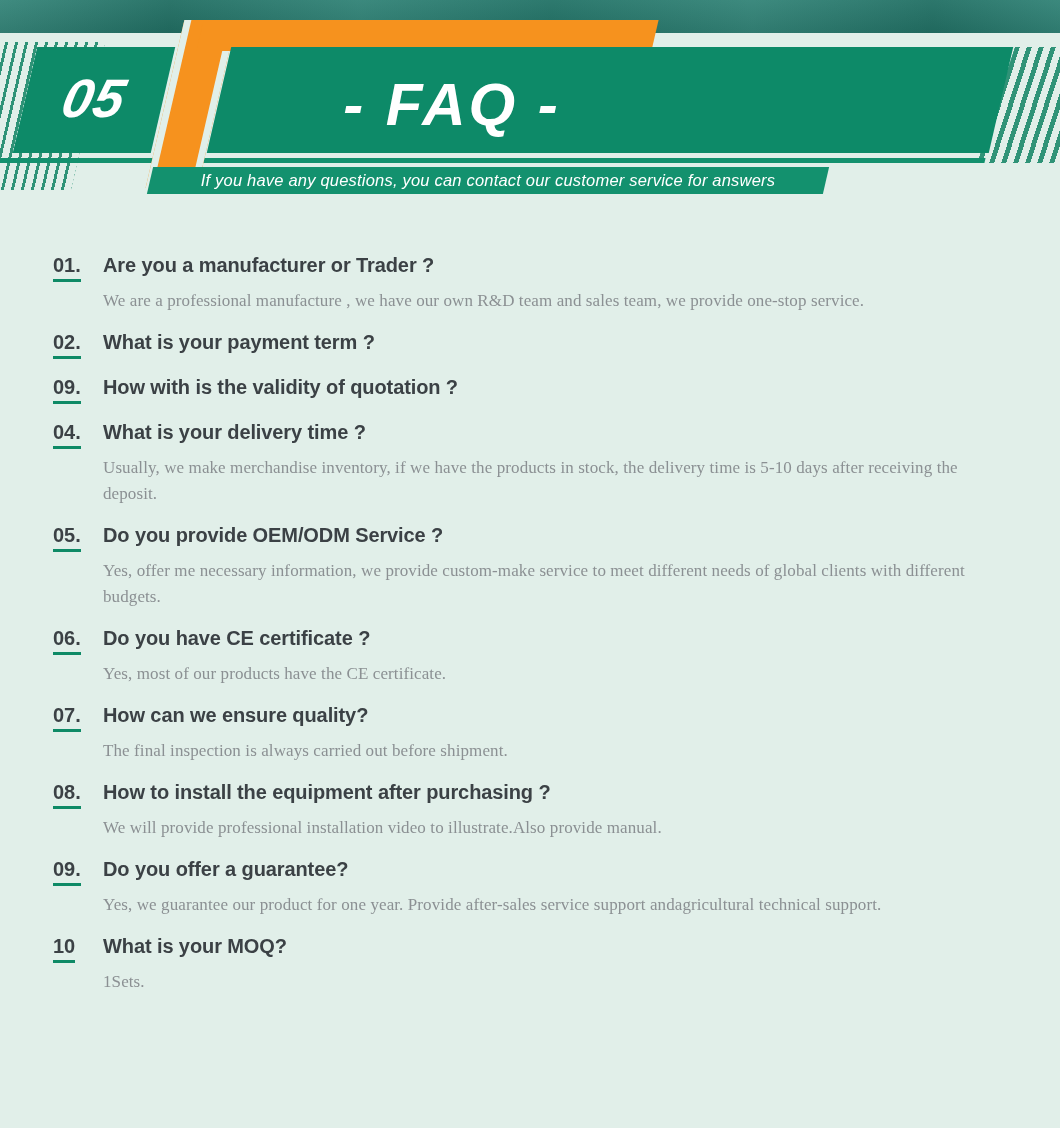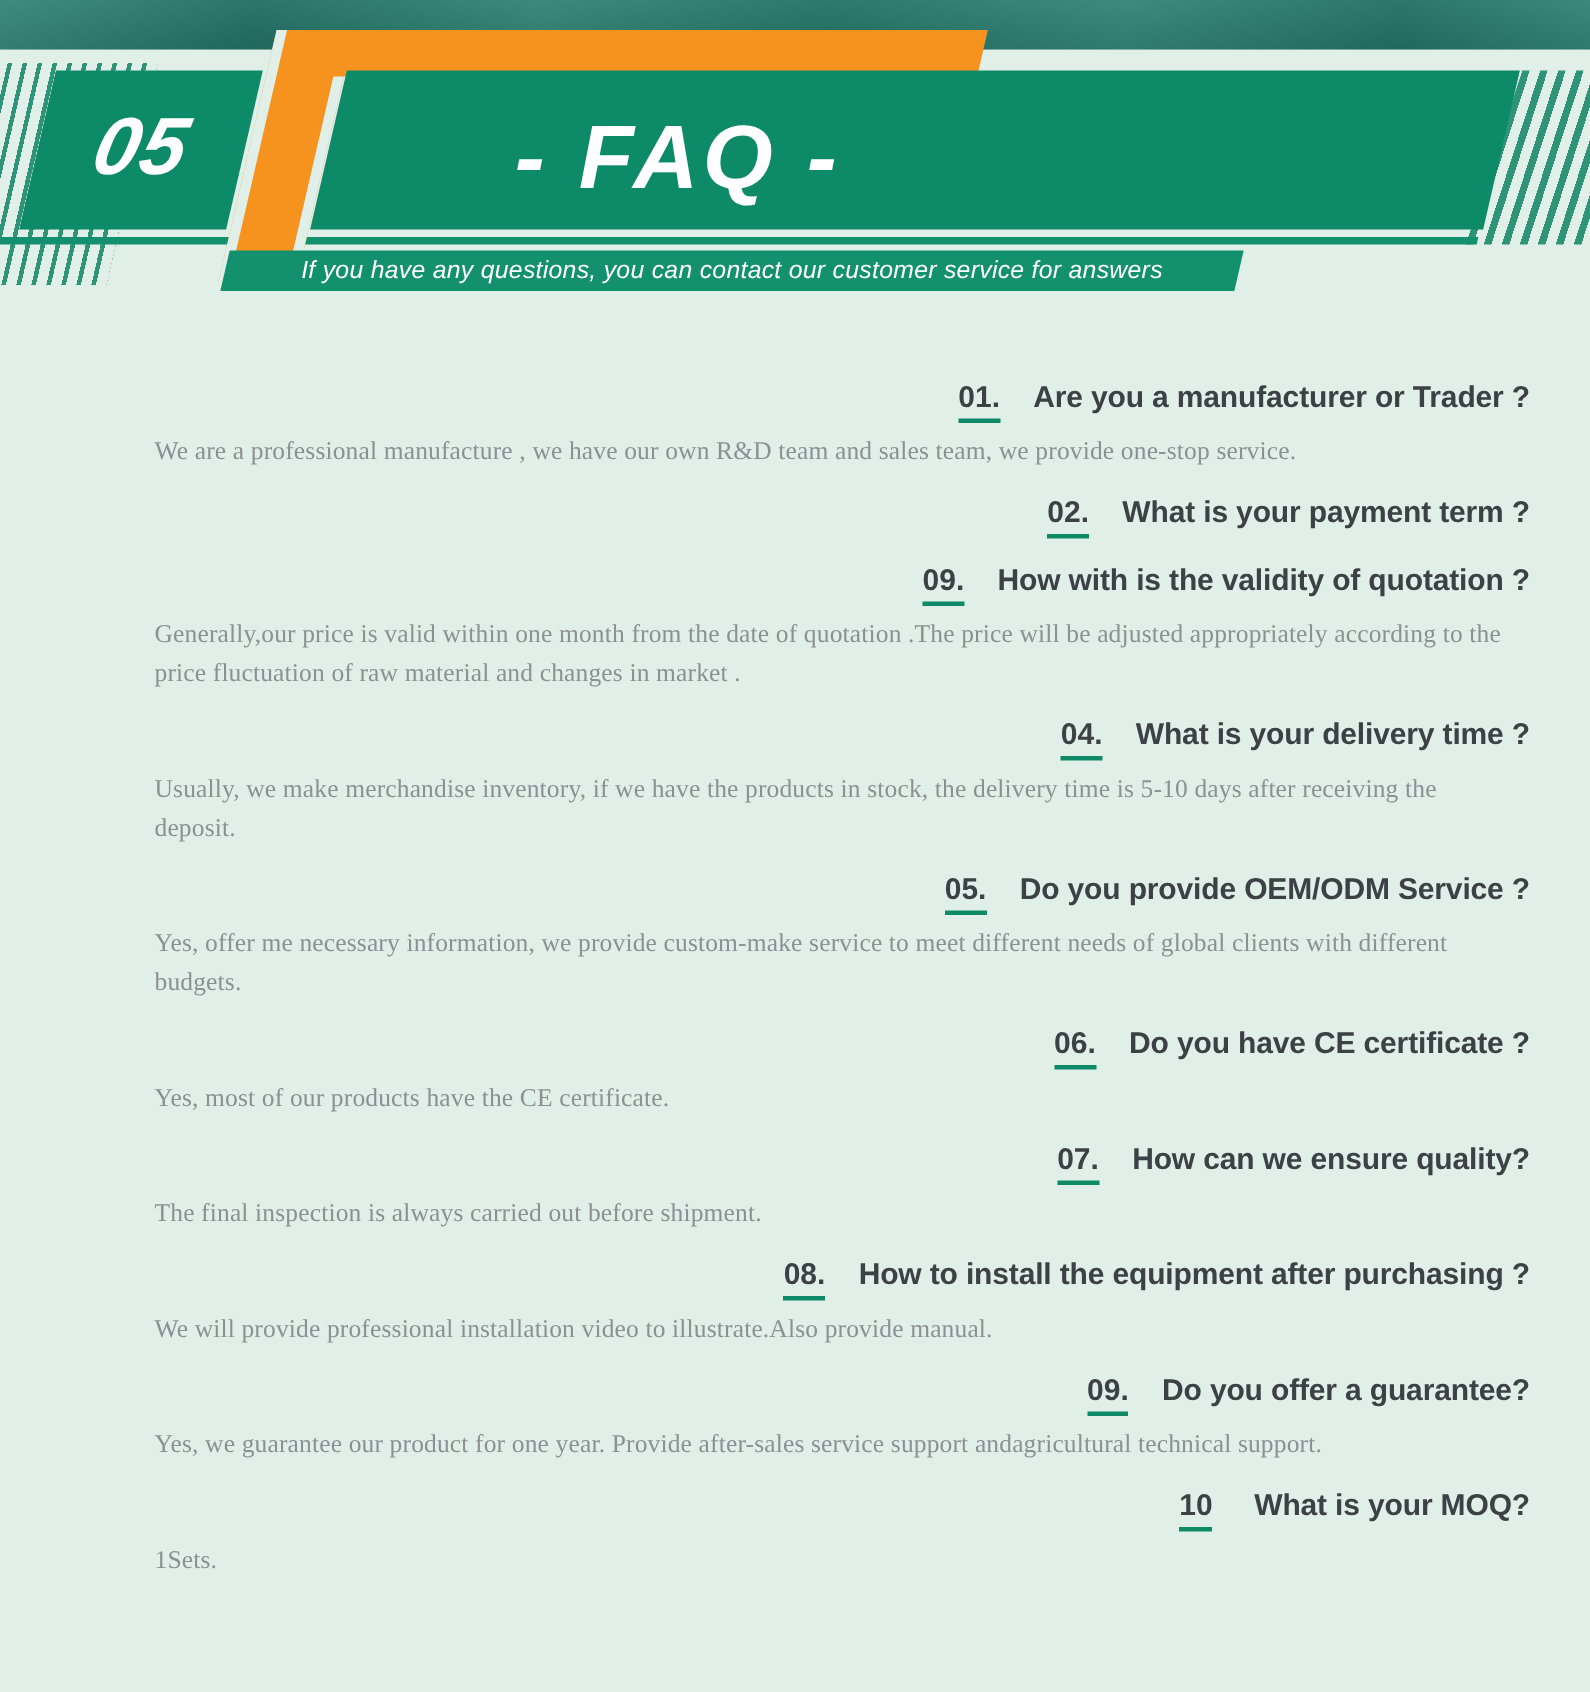--- a/index.html
+++ b/index.html
@@ -77,21 +77,21 @@
   .subtitle-strip span {
     display:block; transform:skewX(13deg);
     color:#fff; font-style:italic; font-size:16.5px; line-height:27px; text-align:center;
     letter-spacing:.2px;
   }
 
   
   .faq-list { position:absolute; top:195px; left:0; width:1060px; padding:58px 40px 0 53px; }
 
   .faq-item { margin-bottom:16px; }
-  .q-row { display:flex; align-items:flex-start;justify-content:flex-end; }
+  .q-row { display:flex; align-items:flex-start; }
   .q-num-cell { flex:0 0 50px; }
   .q-num {
     display:inline-block;
     font-weight:bold; font-size:20px; line-height:24px; color:var(--q-color,#3b4145);
     border-bottom:3px solid var(--underline,#0e8a66); padding-bottom:2px;
   }
   .q-text {
     font-weight:bold; font-size:20px; line-height:24px; color:var(--q-color,#3b4145);
     letter-spacing:-.1px;
   }
@@ -143,23 +143,20 @@
         <div class="q-row">
           <span class="q-num-cell"><span class="q-num">02.</span></span>
           <span class="q-text">What is your payment term ?</span>
         </div>
       </div>
       <div class="faq-item">
         <div class="q-row">
           <span class="q-num-cell"><span class="q-num">09.</span></span>
           <span class="q-text">How with is the validity of quotation ?</span>
         </div>
-        <div class="answer">
-          <div class="answer-line">Generally,our price is valid within one month from the date of quotation .The price will be adjusted appropriately according to the price fluctuation of raw material and changes in market .</div>
-        </div>
       </div>
       <div class="faq-item">
         <div class="q-row">
           <span class="q-num-cell"><span class="q-num">04.</span></span>
           <span class="q-text">What is your delivery time ?</span>
         </div>
         <div class="answer">
           <div class="answer-line">Usually, we make merchandise inventory, if we have the products in stock, the delivery time is 5-10 days after receiving the deposit.</div>
         </div>
       </div>

